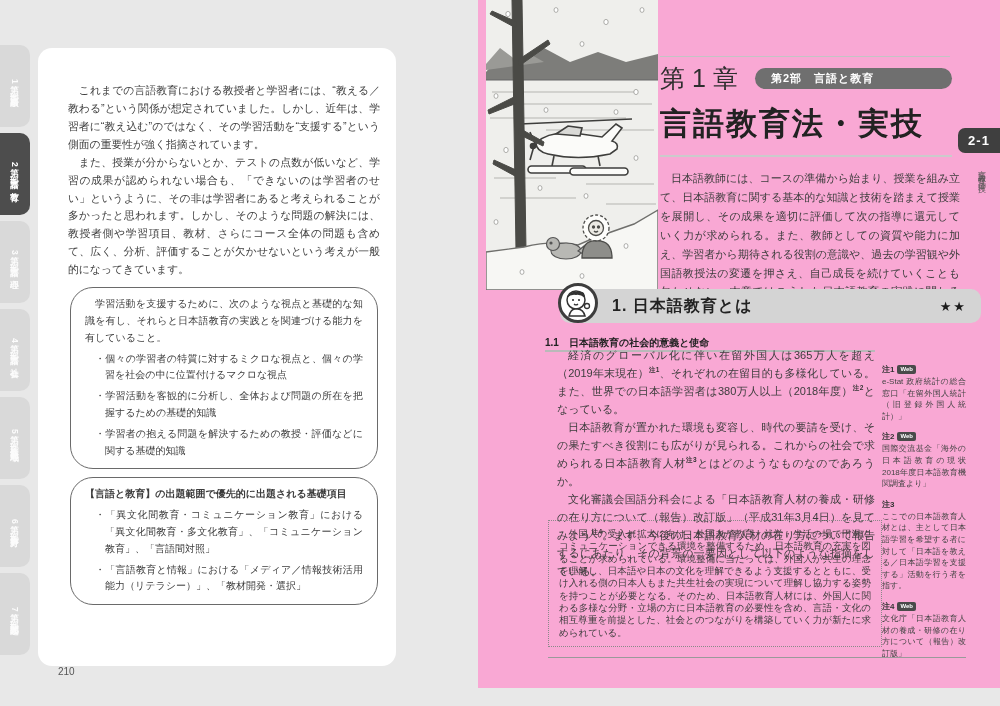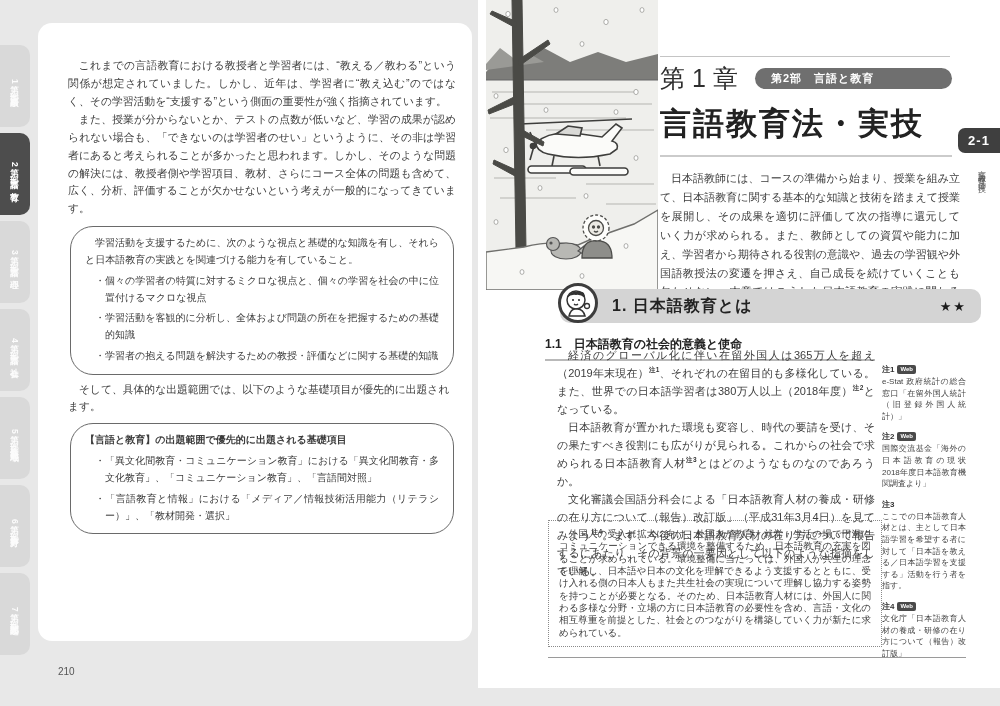--- a/index.html
+++ b/index.html
@@ -16,21 +16,21 @@
   .side-tab{
     width:30px;height:82px;margin-bottom:6px;
     background:#d9d9d9;border-radius:0 10px 10px 0;
     display:flex;align-items:center;justify-content:center;
     writing-mode:vertical-rl;
     font-size:8.5px;letter-spacing:1px;color:#fcfcfc;font-weight:bold;
   }
   .side-tab.active{background:#4d4d4d;color:#fff;}
   
   .left-card{
-    position:absolute;left:38px;top:23px;width:434px;height:618px;
+    position:absolute;left:38px;top:48px;width:358px;height:618px;
     background:#fff;border-radius:14px;
     box-sizing:border-box;padding:34px 16px 0 30px;
   }
   .left-body p{
     margin:0;font-size:10.8px;line-height:1.66;color:#3c3c3c;
     text-align:justify;text-indent:1em;
   }
   .round-box{
     border:1.5px solid #6a6a6a;border-radius:23px;
     margin:8px 2px 6px 2px;padding:8px 14px 9px 14px;
@@ -42,21 +42,21 @@
     margin:4px 0 0 1em;text-indent:-1em;padding-left:1em;
     text-align:justify;
   }
   .between{
     margin:6px 0 6px 0;font-size:10.8px;line-height:1.6;color:#3c3c3c;text-indent:1em;
   }
   .pagenum{position:absolute;font-size:10px;color:#555;}
   .pagenum.left{left:58px;top:666px;}
   
   .right-page{
-    position:absolute;left:478px;top:0;width:522px;height:688px;background:#ffffff;
+    position:absolute;left:478px;top:0;width:522px;height:688px;background:#f9a8d4;
   }
   .illustration{position:absolute;left:8px;top:0;width:172px;height:290px;}
   .top-rule{position:absolute;left:182px;top:56px;width:290px;border-top:1px solid #c4c4c4;}
   .chapter-head{position:absolute;left:182px;top:62px;width:292px;}
   .ch-row{display:flex;align-items:center;gap:10px;}
   .ch-num{font-size:25px;letter-spacing:7px;color:#2e2e2e;}
   .part-banner{
     flex:1;background:#6f6f6f;color:#fff;border-radius:12px;
     font-size:11px;font-weight:bold;letter-spacing:1px;
     padding:3px 0 3px 16px;
@@ -87,22 +87,22 @@
   }
   .badge{
     position:absolute;left:-2px;top:-6px;width:40px;height:40px;
     background:#fff;border:3px solid #3d3d3d;border-radius:50%;
     box-sizing:border-box;overflow:hidden;
   }
   .sec-title{font-size:16px;font-weight:bold;color:#222;letter-spacing:1px;}
   .stars{margin-left:auto;margin-right:14px;font-size:13px;color:#1a1a1a;letter-spacing:2px;}
   .subsec{
     position:absolute;left:67px;top:336px;width:330px;margin:0;
-    font-size:12px;font-weight:bold;color:#222;
-    border-bottom:2px solid #b9b9b9;padding-bottom:6px;
+    font-size:10px;font-weight:bold;color:#222;
+    border-bottom:2px solid #b9b9b9;padding-bottom:0;
   }
   .main-col{position:absolute;left:79px;top:346px;width:318px;}
   .main-col p{
     margin:0;font-size:11px;line-height:1.64;text-align:justify;text-indent:1em;color:#3c3c3c;
   }
   sup.noteref{font-size:6.5px;vertical-align:super;color:#333;font-weight:bold;}
   .quote-box{
     position:absolute;left:70px;top:520px;width:312px;
     border:1px dotted #8a8a8a;
     padding:7px 10px;
@@ -139,21 +139,20 @@
 
   <div class="round-box">
     <p class="box-intro">学習活動を支援するために、次のような視点と基礎的な知識を有し、それらと日本語教育の実践とを関連づける能力を有していること。</p>
     <div id="box1-bullets">
         <div class="bullet">・個々の学習者の特質に対するミクロな視点と、個々の学習を社会の中に位置付けるマクロな視点</div>
         <div class="bullet">・学習活動を客観的に分析し、全体および問題の所在を把握するための基礎的知識</div>
         <div class="bullet">・学習者の抱える問題を解決するための教授・評価などに関する基礎的知識</div>
       </div>
   </div>
 
-  <p class="between">そして、具体的な出題範囲では、以下のような基礎項目が優先的に出題されます。</p>
 
   <div class="round-box">
     <p class="box-title">【言語と教育】の出題範囲で優先的に出題される基礎項目</p>
     <div id="box2-bullets">
         <div class="bullet">・「異文化間教育・コミュニケーション教育」における「異文化間教育・多文化教育」、「コミュニケーション教育」、「言語間対照」</div>
         <div class="bullet">・「言語教育と情報」における「メディア／情報技術活用能力（リテラシー）」、「教材開発・選択」</div>
       </div>
   </div>
 </div>
 

